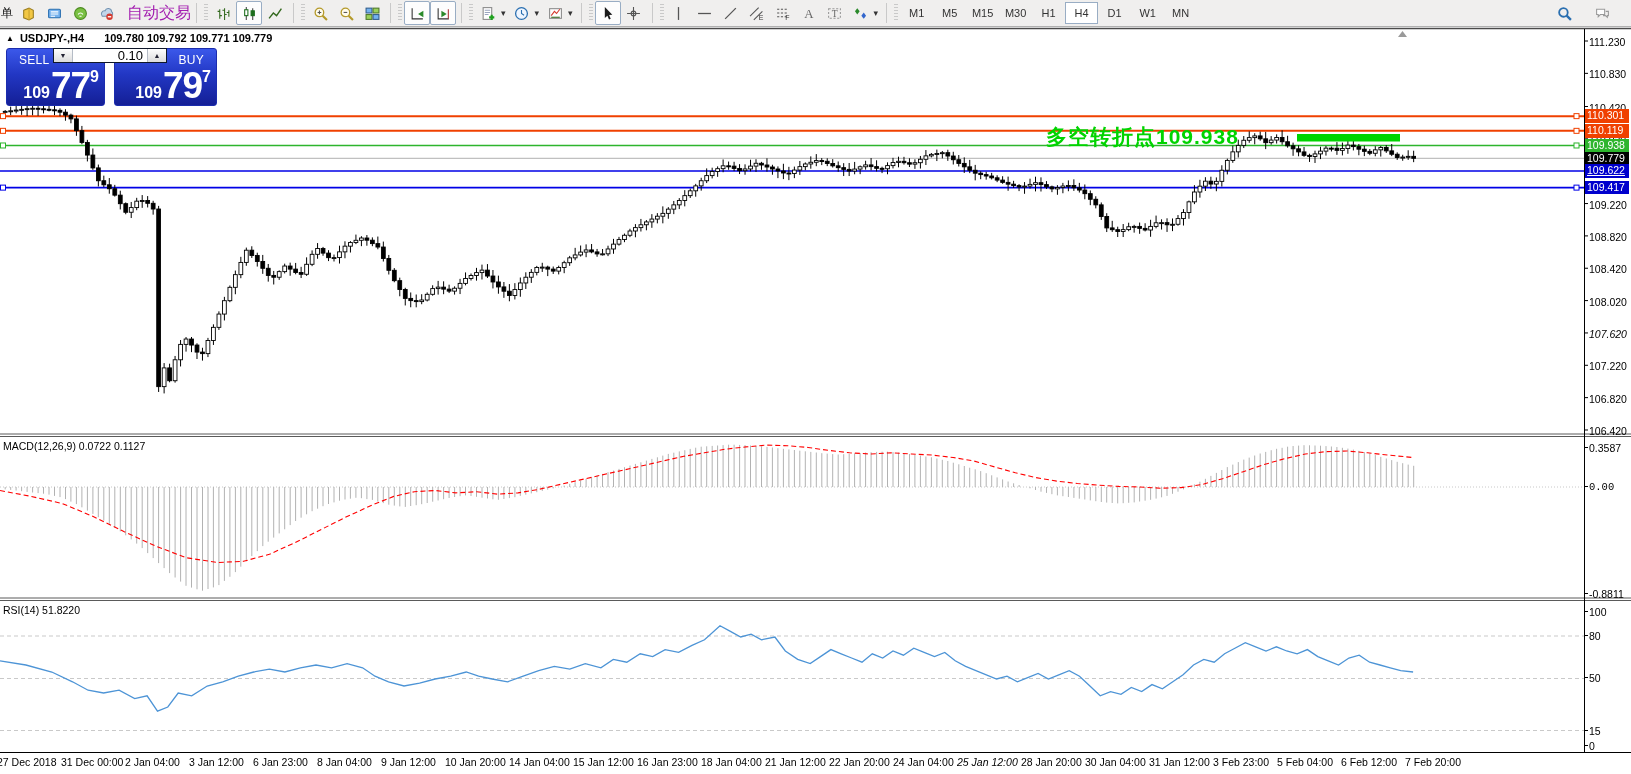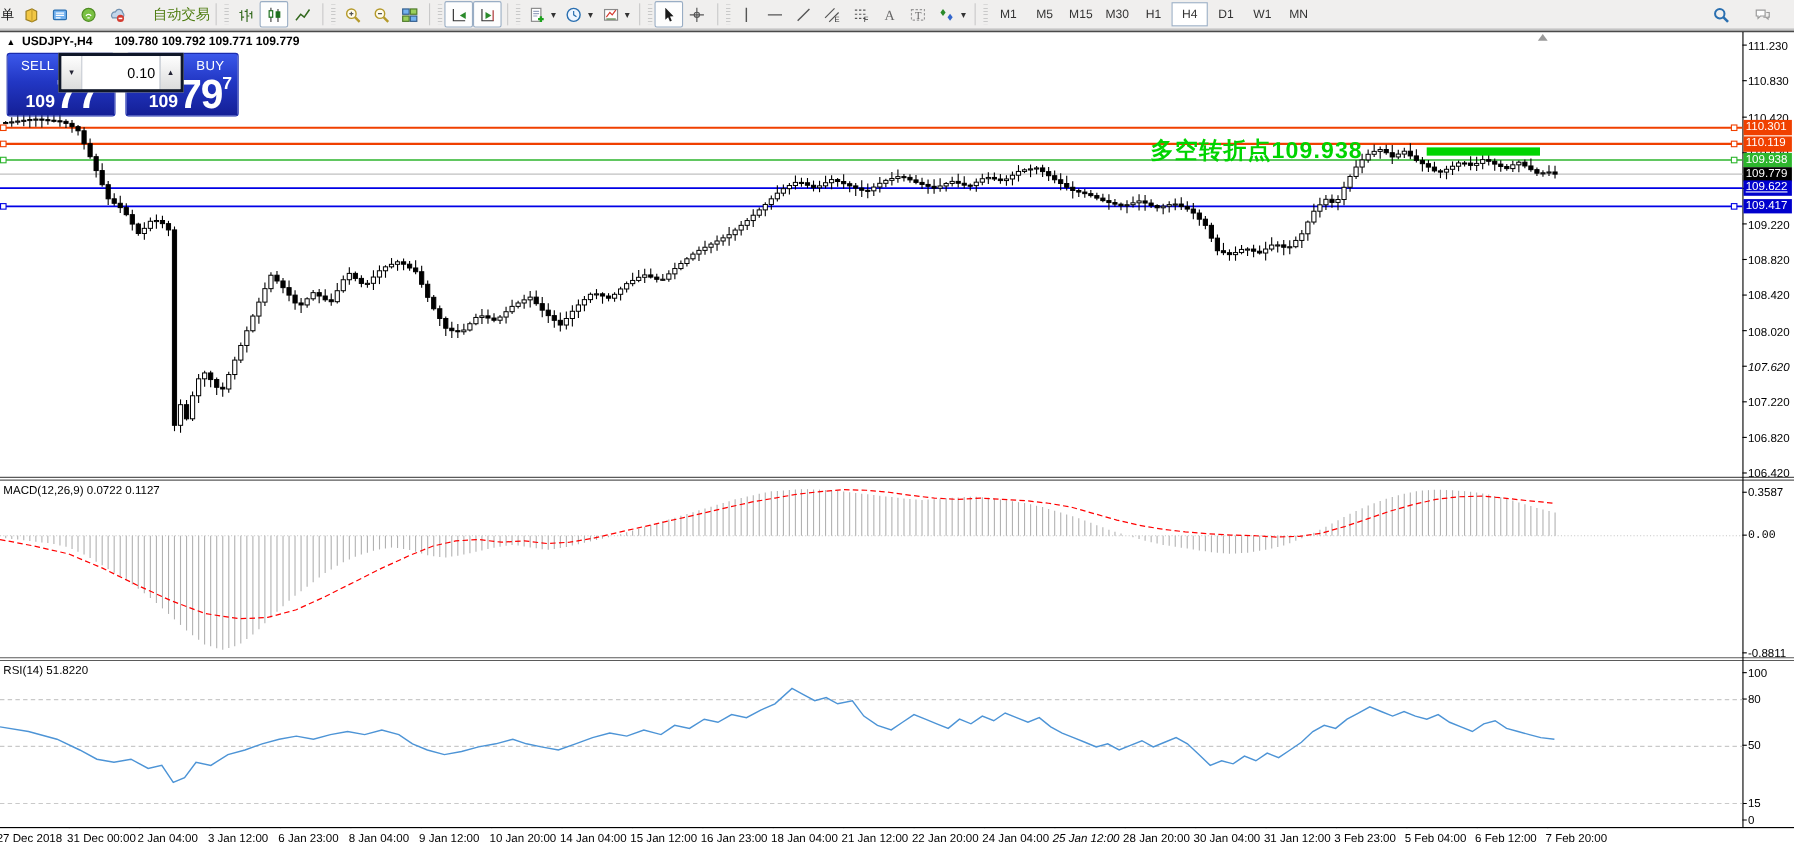--- a/index.html
+++ b/index.html
@@ -9,21 +9,21 @@
   .toolbar{position:absolute;left:0;top:0;width:1631px;height:27px;background:#f0efee;
            border-bottom:1px solid #b0b0b0;display:flex;align-items:center;z-index:6;box-sizing:border-box}
   .tb-sep{width:1px;height:20px;background:#c9c9c9;margin:0 5px;flex:none}
   .tb-grip{width:4px;height:18px;margin:0 2px;flex:none;
            background:repeating-linear-gradient(180deg,#c9c9c9 0 1px,transparent 1px 3px)}
   .tb-btn{width:24px;height:22px;display:flex;align-items:center;justify-content:center;
           border:1px solid transparent;border-radius:2px;flex:none;cursor:default}
   .tb-btn.active{background:#fdfdfd;border-color:#99adc4}
   .tb-btn svg{width:15px;height:15px;display:block}
   .tb-label{font-size:12px;color:#111;margin:0 2px 0 1px;flex:none}
-  .tb-cnlabel{font-size:13px;color:#4d7c0f;margin-left:20px}
+  .tb-cnlabel{font-size:16px;color:#a21caf;margin-left:8px}
   .dd{font-size:9px;color:#333;margin:0 3px 0 0;flex:none}
   .tf-btn{min-width:27px;height:20px;font-size:11px;color:#333;display:flex;align-items:center;
           justify-content:center;border:1px solid transparent;flex:none;padding:0 2px}
   .tf-btn.active{background:#fff;border-color:#99adc4}
   .tb-right{margin-left:auto;display:flex;align-items:center;gap:12px;padding-right:16px}
   
   #chart-svg{position:absolute;left:0;top:0;z-index:1}
   .chart-title{position:absolute;left:6px;top:32px;z-index:5;font-size:11px;font-weight:bold;color:#000;
                display:flex;align-items:center;white-space:nowrap}
   .chart-title .collapse{font-size:8px;margin-right:6px}
@@ -34,22 +34,22 @@
           background:linear-gradient(180deg,#3b58ea 0%,#2237c4 45%,#141f96 100%);border:1px solid #1b2cae}
   .tp-btn.sell{left:0;width:99px}
   .tp-btn.buy{right:0;width:103px}
   .tp-side{position:absolute;top:4px;font-size:12px;letter-spacing:.3px}
   .sell .tp-side{left:12px}
   .buy .tp-side{right:12px}
   .tp-price{position:absolute;bottom:1px;right:5px;display:flex;align-items:flex-end;font-weight:bold;line-height:1}
   .tp-price .small{font-size:16px;margin-right:1px;margin-bottom:3px}
   .tp-price .big{font-size:37px;letter-spacing:-1px}
   .tp-price .sup{font-size:16px;align-self:flex-start;margin-top:2px}
-  .tp-vol{position:absolute;left:47px;top:0;width:114px;height:36px;background:#fff;
-          border:3px solid #0f172a;display:flex;box-sizing:border-box;z-index:2}
+  .tp-vol{position:absolute;left:47px;top:0;width:114px;height:15px;background:#fff;
+          border:1px solid #0f172a;display:flex;box-sizing:border-box;z-index:2}
   .tp-vol button{width:19px;border:none;background:linear-gradient(#fefefe,#dcdcdc);
                  border-right:1px solid #b5bcc6;font-size:7px;color:#223;padding:0}
   .tp-vol button:last-child{border-right:none;border-left:1px solid #b5bcc6}
   .tp-vol input{flex:1;border:none;outline:none;text-align:right;font-size:13px;padding:0 4px;
                 font-family:"Liberation Sans",sans-serif;min-width:0}
   
   .pane-label{position:absolute;left:3px;z-index:5;font-size:10.5px;color:#000;white-space:nowrap}
   .macd-label{top:440px}
   .rsi-label{top:604px}
   .annotation{position:absolute;left:1046px;top:123px;z-index:5;font-size:21px;font-weight:bold;

